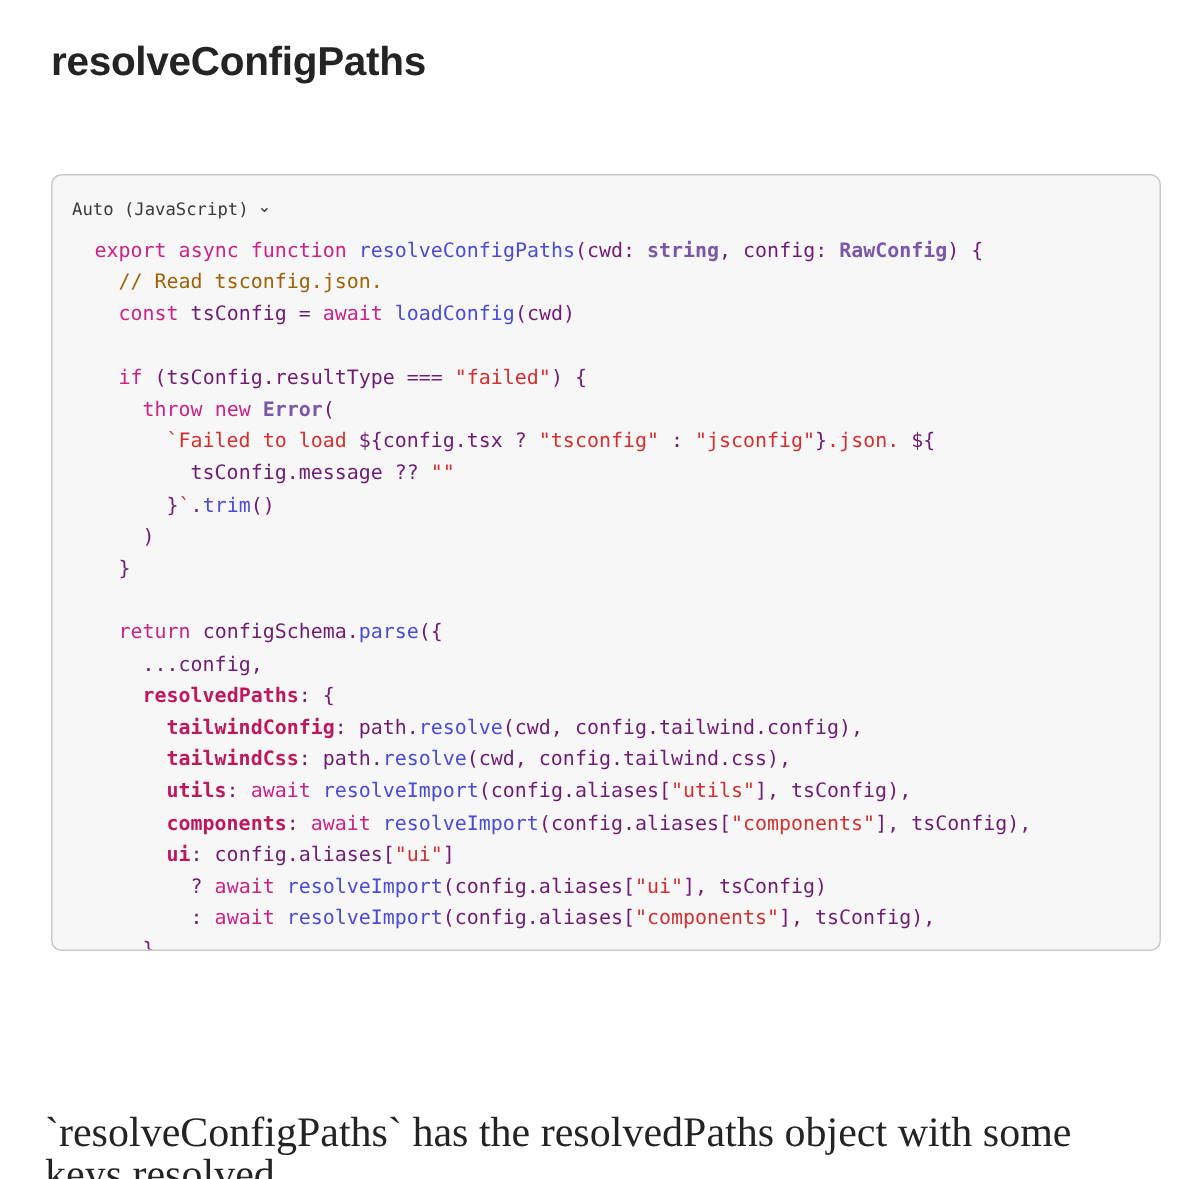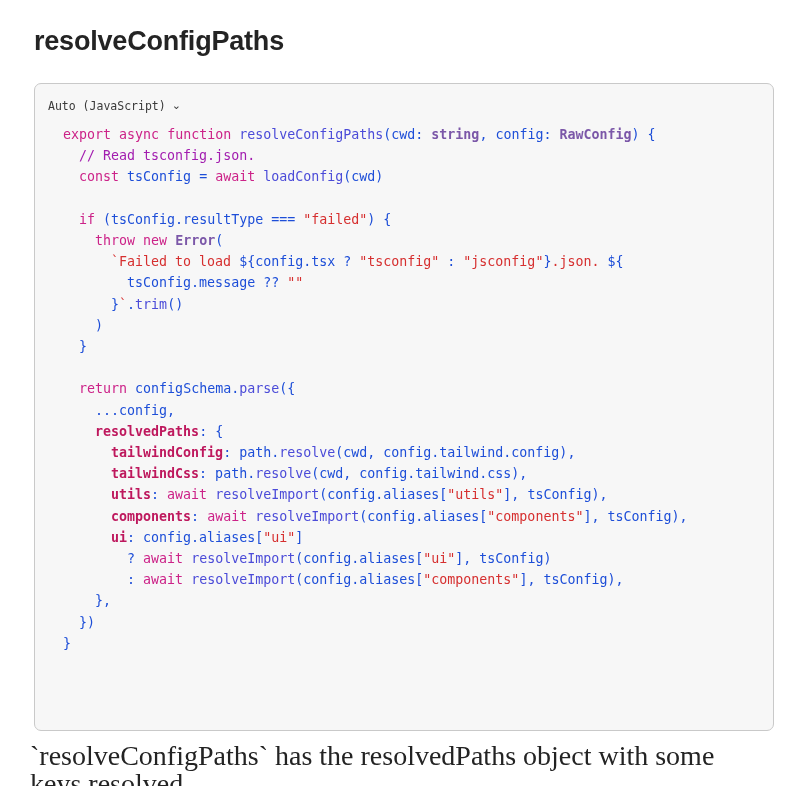--- a/index.html
+++ b/index.html
@@ -23,27 +23,27 @@
   .page-title {
     margin: 0;
     padding-top: 26px;
     font-size: 27px;
     font-weight: bold;
     letter-spacing: -0.2px;
     color: #242424;
     font-family: "Liberation Sans", sans-serif;
   }
   .code-card {
-    margin-top: 26px;
+    margin-top: 59px;
     border: 1px solid #c9c9c9;
     border-radius: 7px;
     background: #f7f7f7;
     box-sizing: border-box;
     width: 740px;
-    height: 648px;
+    height: 518px;
     overflow: hidden;
     position: relative;
   }
   .lang-bar {
     padding: 12px 0 0 13px;
     display: flex;
     align-items: center;
     gap: 6px;
     height: 20px;
   }
@@ -68,23 +68,23 @@
     color: #2a2a2a;
     white-space: pre;
   }
   .code-body .ln { display: block; min-height: 21.2px; }
 
   
   .kw   { color: #cc2288; text-align: center; }           
   .fn   { color: #4b4bd8; }           
   .typ  { color: #7b57a8; font-weight: bold; }           
   .str  { color: #d62f2f; }           
-  .cmt  { color: #a21caf; }           
+  .cmt  { color: #a16207; }           
   .key  { color: #be185d; font-weight: bold; }           
-  .pln  { color: #1d4ed8; }           
+  .pln  { color: #701a75; }           
 
   .footer-text {
     position: absolute;
     left: 30px;
     right: 30px;
     top: 742px;
     font-family: "Liberation Serif", "DejaVu Serif", serif;
     font-size: 28px;
     color: #232323;
     line-height: 28px;

